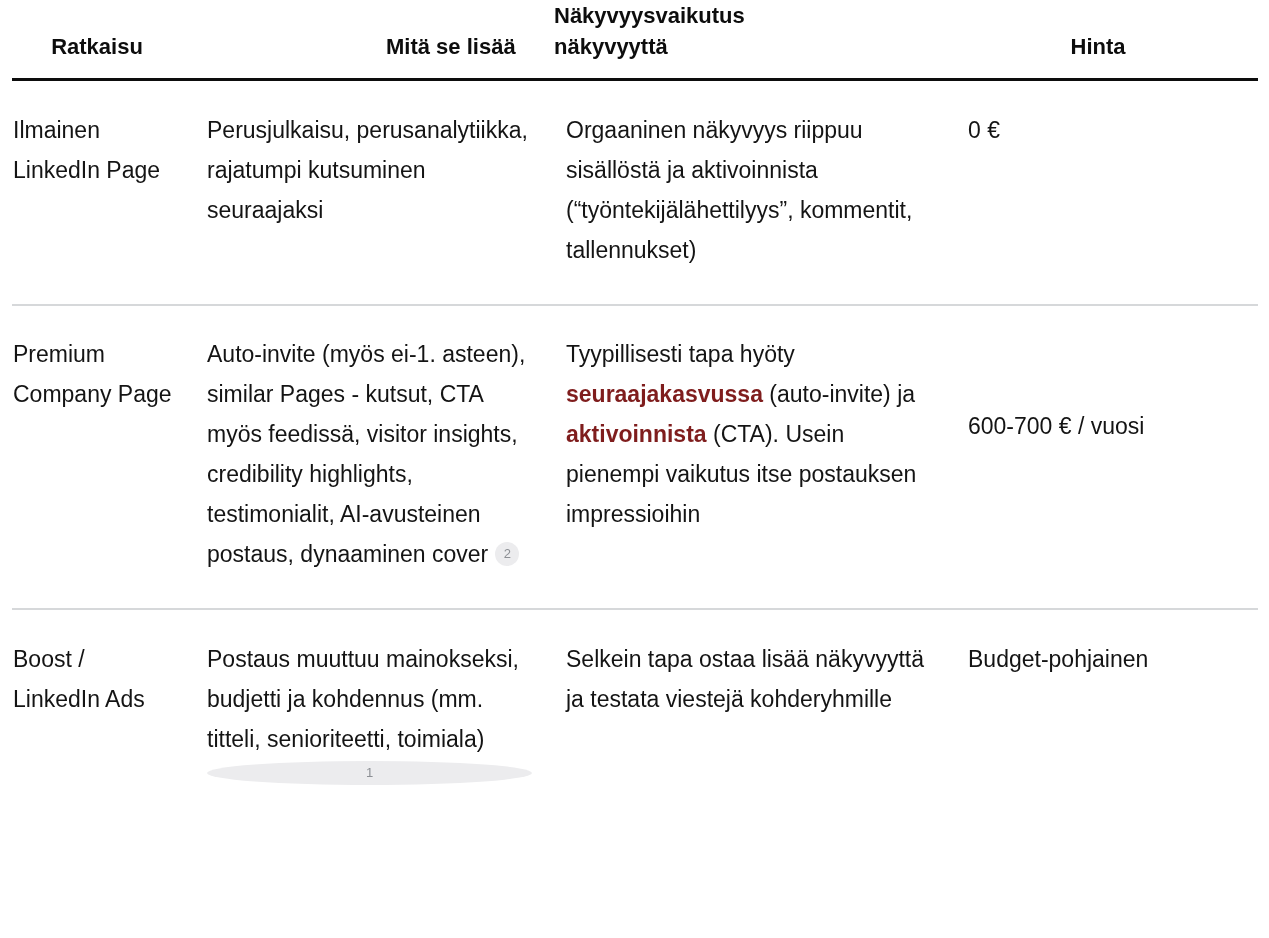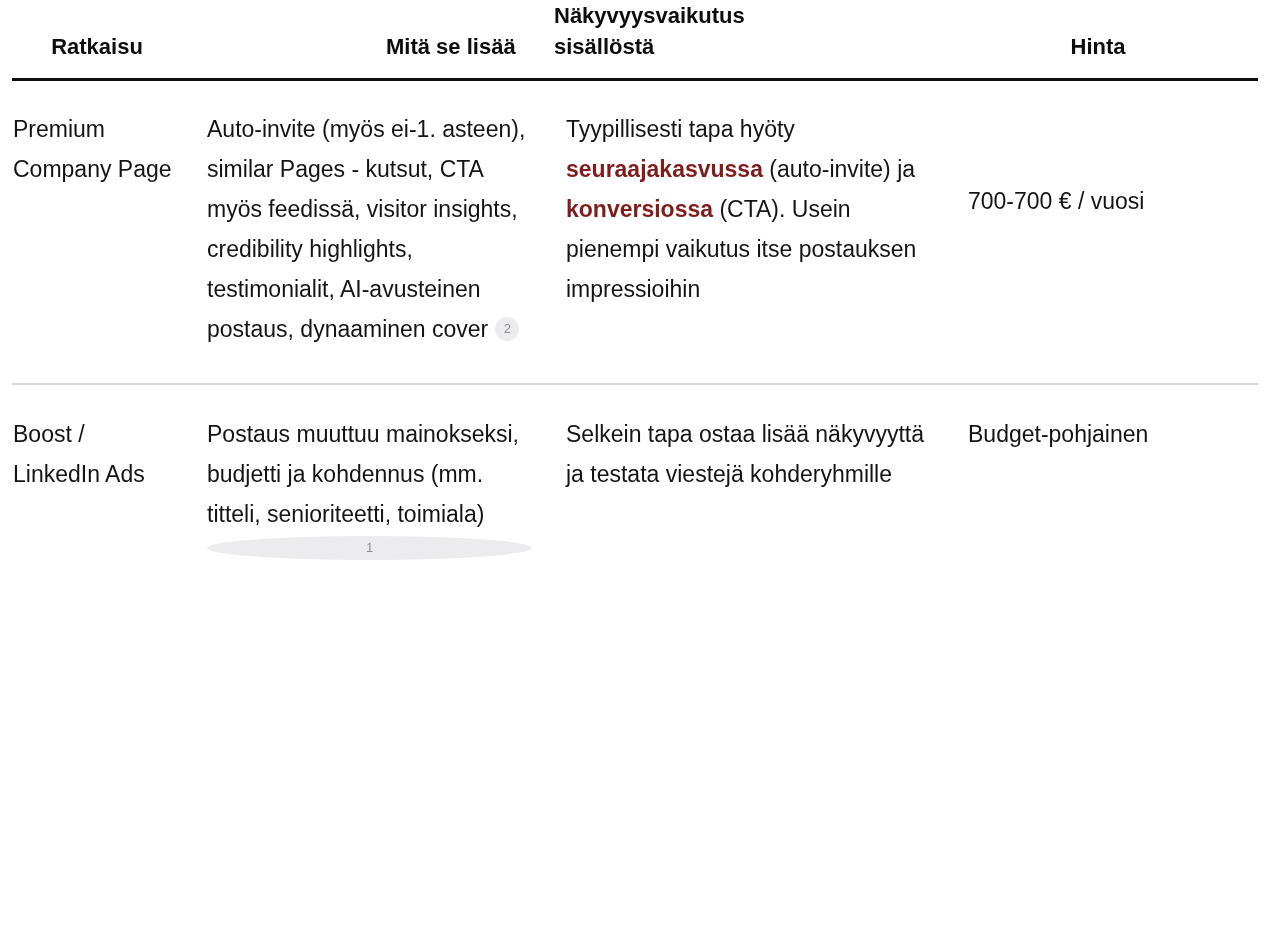--- a/index.html
+++ b/index.html
@@ -119,37 +119,43 @@
     <thead>
       <tr>
         <th class="th-solution">
           <span class="th-inner">Ratkaisu</span>
         </th>
         <th class="th-adds">
           <span class="th-inner">Mitä se lisää</span>
         </th>
         <th class="th-impact">
           <span class="th-inner">Näkyvyysvaikutus</span>
-          <span class="th-inner">sisällöstä</span>
+          <span class="th-inner">näkyvyyttä</span>
         </th>
         <th class="th-price">
           <span class="th-inner">Hinta</span>
         </th>
       </tr>
     </thead>
     <tbody>
 
+      <tr class="row-free">
+        <td class="cell-solution">Ilmainen LinkedIn Page</td>
+        <td class="cell-adds">Perusjulkaisu, perusanalytiikka, rajatumpi kutsuminen seuraajaksi</td>
+        <td class="cell-impact">Orgaaninen näkyvyys riippuu sisällöstä ja aktivoinnista (“työntekijälähettilyys”, kommentit, tallennukset)</td>
+        <td class="cell-price">0 €</td>
+      </tr>
 
       <tr class="row-premium">
         <td class="cell-solution">Premium Company Page</td>
         <td class="cell-adds">
           <span>Auto-invite (myös ei-1. asteen), similar Pages - kutsut, CTA myös feedissä, visitor insights, credibility highlights, testimonialit, AI-avusteinen postaus, dynaaminen cover</span><span class="cite">2</span>
         </td>
-        <td class="cell-impact"><span>Tyypillisesti tapa hyöty </span><strong>seuraajakasvussa</strong><span> (auto-invite) ja </span><strong>konversiossa</strong><span> (CTA). Usein pienempi vaikutus itse postauksen impressioihin</span></td>
-        <td class="cell-price">700-700 € / vuosi</td>
+        <td class="cell-impact"><span>Tyypillisesti tapa hyöty </span><strong>seuraajakasvussa</strong><span> (auto-invite) ja </span><strong>aktivoinnista</strong><span> (CTA). Usein pienempi vaikutus itse postauksen impressioihin</span></td>
+        <td class="cell-price">600-700 € / vuosi</td>
       </tr>
 
       <tr class="row-boost">
         <td class="cell-solution">Boost / LinkedIn Ads</td>
         <td class="cell-adds">
           <span>Postaus muuttuu mainokseksi, budjetti ja kohdennus (mm. titteli, senioriteetti, toimiala)</span>
           <span class="cite cite-block">1</span>
         </td>
         <td class="cell-impact">Selkein tapa ostaa lisää näkyvyyttä ja testata viestejä kohderyhmille</td>
         <td class="cell-price">Budget-pohjainen</td>

